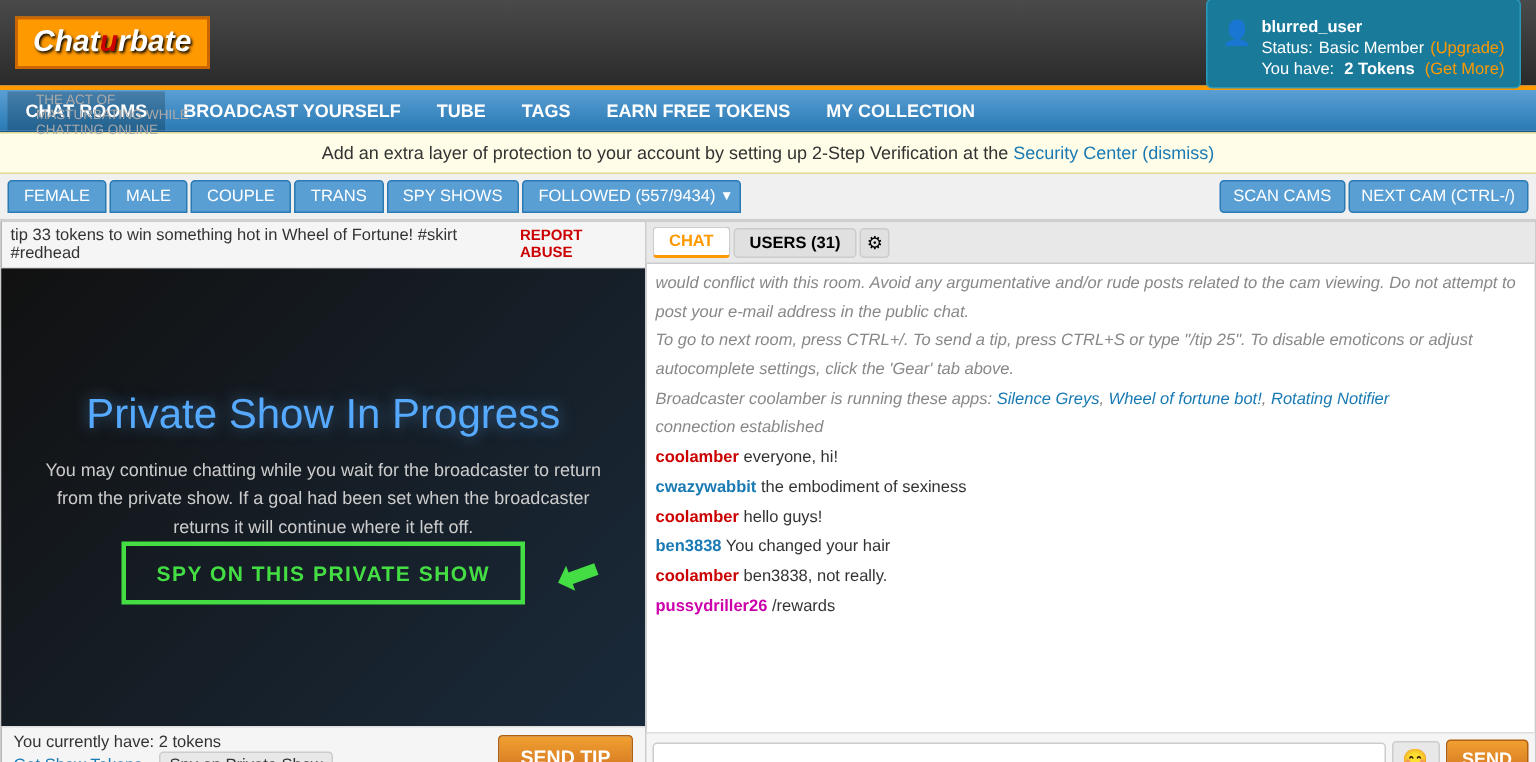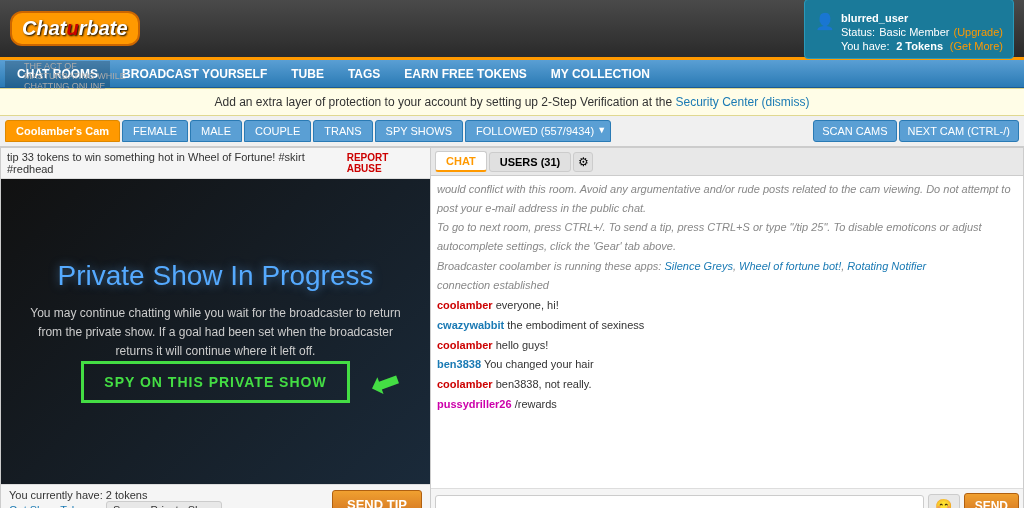--- a/index.html
+++ b/index.html
@@ -1,20 +1,20 @@
 <!DOCTYPE html>
 <html><head>
   <meta charset="utf-8">
   <style>
     * { margin: 0; padding: 0; box-sizing: border-box; }
     body { font-family: Arial, sans-serif; font-size: 12px; background: #ddd; width: 1024px; height: 508px; overflow: hidden; }
 
     
     #header { background: linear-gradient(to bottom, #4a4a4a, #2a2a2a); height: 60px; display: flex; align-items: center; padding: 0 10px; justify-content: space-between; border-bottom: 3px solid #f90; }
-    #logo { background: #f90; border-radius: 12px; padding: 4px 10px; border: 2px solid #c60; }
+    #logo { background: #f90; border-radius: 0; padding: 4px 10px; border: 2px solid #c60; }
     #logo span { color: #fff; font-size: 20px; font-weight: bold; font-style: italic; text-shadow: 1px 1px 2px #000; }
     #logo .dot { color: #c00; }
     #tagline { color: #aaa; font-size: 9px; position: absolute; left: 14px; top: 50px; }
     #user-info { background: #1a7a9a; border: 1px solid #2a9aba; border-radius: 4px; padding: 6px 10px; color: #fff; font-size: 11px; min-width: 200px; }
     #user-info .status-row { display: flex; justify-content: space-between; margin-top: 2px; }
     #user-info .upgrade { color: #f90; cursor: pointer; }
     #user-info .get-more { color: #f90; cursor: pointer; }
 
     
     #nav { background: linear-gradient(to bottom, #5a9fd4, #2a7ab4); height: 28px; display: flex; align-items: center; padding: 0 5px; border-bottom: 1px solid #1a5a94; }
@@ -124,21 +124,20 @@
   <div class="nav-item">MY COLLECTION</div>
 </div>
 
 <div id="alert-bar">
   <span>Add an extra layer of protection to your account by setting up 2-Step Verification at the</span>
   <a>Security Center</a>
   <span class="dismiss">(dismiss)</span>
 </div>
 
 <div id="tabs-row">
-  <div class="tab active">Coolamber's Cam</div>
   <div class="tab gender">FEMALE</div>
   <div class="tab gender">MALE</div>
   <div class="tab gender">COUPLE</div>
   <div class="tab gender">TRANS</div>
   <div class="tab gender">SPY SHOWS</div>
   <div class="tab followed">FOLLOWED (557/9434)</div>
   <div class="tab-spacer"></div>
   <button class="scan-cams">SCAN CAMS</button>
   <button class="next-cam">NEXT CAM (CTRL-/)</button>
 </div>

